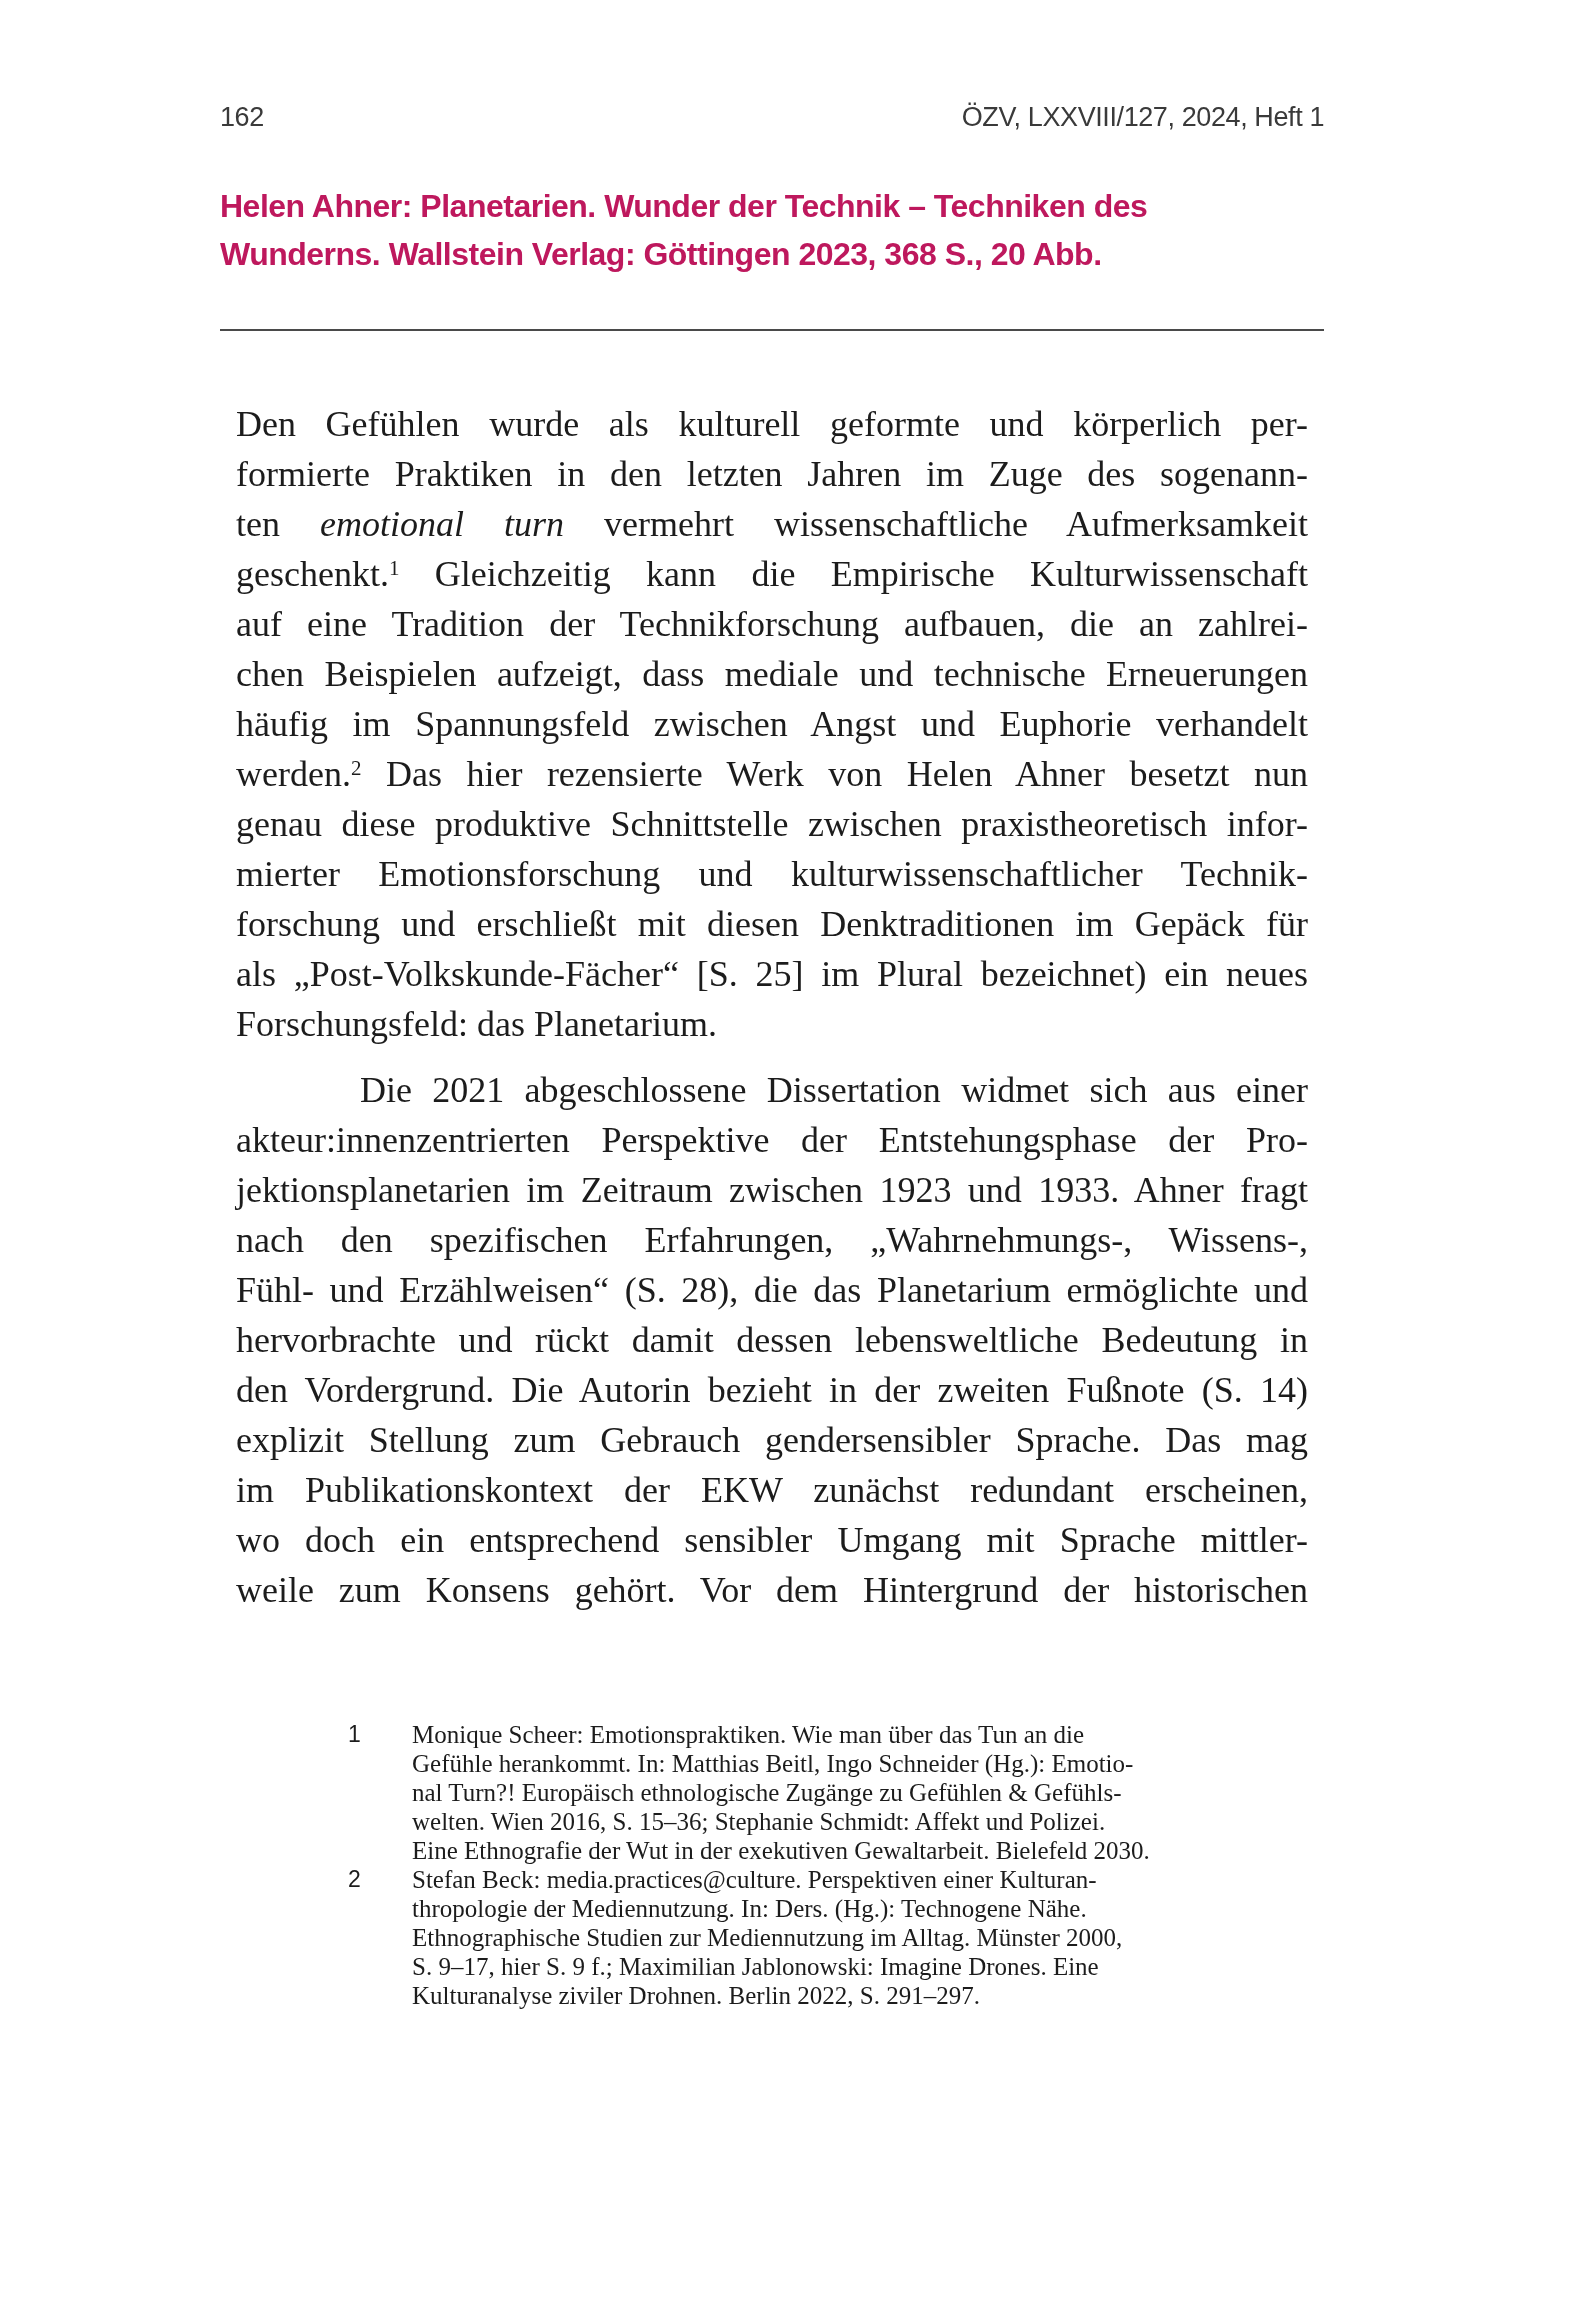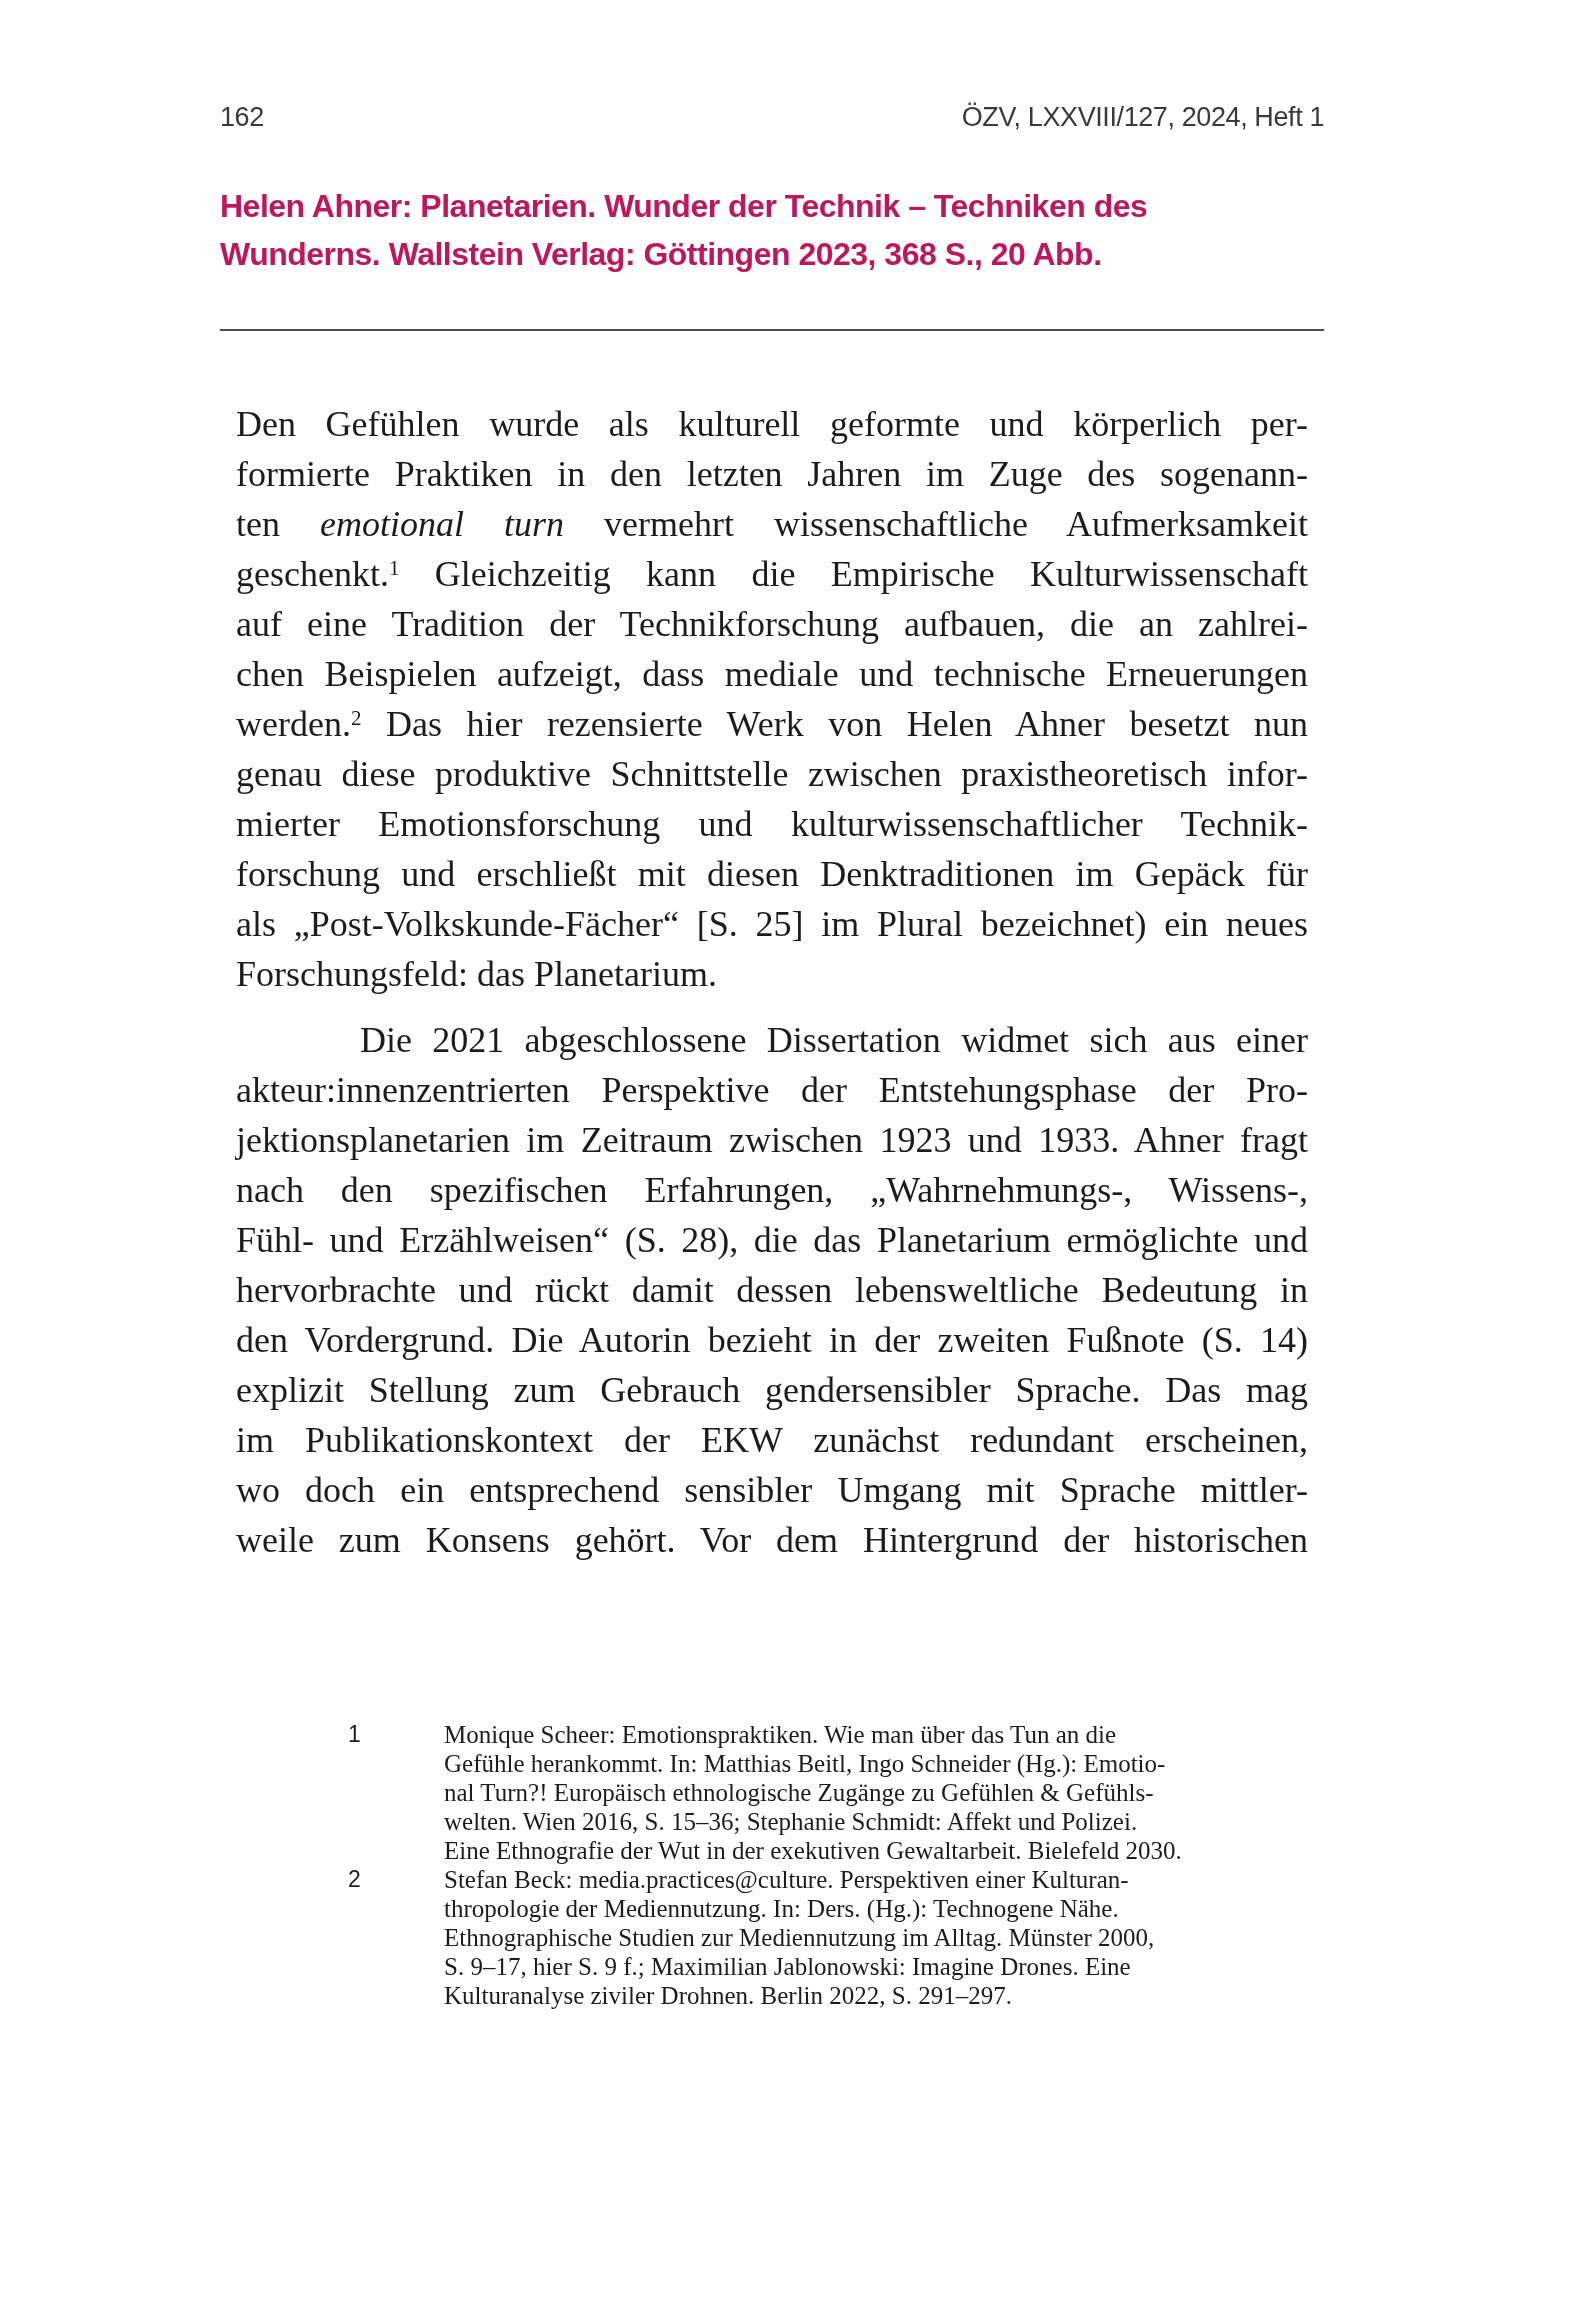--- a/index.html
+++ b/index.html
@@ -17,21 +17,21 @@
     font-family: "Liberation Serif", serif; font-size: 36px; line-height: 50px; color: #1c1c1c;
     text-align: justify; hyphens: manual; }
   .body-text p { margin: 16px; }
   .body-text .line { display: block; text-align: justify; text-align-last: justify; white-space: nowrap; }
   .body-text .line.last { text-align-last: left; }
   sup.fn { font-size: 21px; vertical-align: 11px; line-height: 0; }
   .footnotes { position: absolute; top: 1720px; left: 348px; width: 976px;
     font-family: "Liberation Serif", serif; font-size: 25px; line-height: 29px; color: #1c1c1c; }
   .footnote { position: relative; padding-left: 64px; margin: 0; }
   .fn-num { position: absolute; left: 0; top: 0; font-family: "Liberation Sans", sans-serif; font-size: 23px; }
-  .fn-text .fl { display: block; white-space: nowrap; margin-left: 32px; }
+  .fn-text .fl { display: block; white-space: nowrap; }
 </style>
 </head>
 <body>
 
 <div class="page-header">
   <span class="page-number">162</span>
   <span class="journal-ref">ÖZV, LXXVIII/127, 2024, Heft 1</span>
 </div>
 
 <h1 class="review-title">
@@ -42,20 +42,21 @@
 <div class="title-rule"></div>
 
 <div class="body-text">
   <p>
     <span class="line">Den Gefühlen wurde als kulturell geformte und körperlich per-</span>
     <span class="line">formierte Praktiken in den letzten Jahren im Zuge des sogenann-</span>
     <span class="line"><span>ten </span><em>emotional turn</em><span> vermehrt wissenschaftliche Aufmerksamkeit</span></span>
     <span class="line"><span>geschenkt.</span><sup class="fn">1</sup><span> Gleichzeitig kann die Empirische Kulturwissenschaft</span></span>
     <span class="line">auf eine Tradition der Technikforschung aufbauen, die an zahlrei-</span>
     <span class="line">chen Beispielen aufzeigt, dass mediale und technische Erneuerungen</span>
+    <span class="line">häufig im Spannungsfeld zwischen Angst und Euphorie verhandelt</span>
     <span class="line"><span>werden.</span><sup class="fn">2</sup><span> Das hier rezensierte Werk von Helen Ahner besetzt nun</span></span>
     <span class="line">genau diese produktive Schnittstelle zwischen praxistheoretisch infor-</span>
     <span class="line">mierter Emotionsforschung und kulturwissenschaftlicher Technik-</span>
     <span class="line">forschung und erschließt mit diesen Denktraditionen im Gepäck für</span>
     <span class="line">als „Post-Volkskunde-Fächer“ [S. 25] im Plural bezeichnet) ein neues</span>
     <span class="line last">Forschungsfeld: das Planetarium.</span>
   </p>
   <p>
     <span class="line" style="padding-left:124px">Die 2021 abgeschlossene Dissertation widmet sich aus einer</span>
     <span class="line">akteur:innenzentrierten Perspektive der Entstehungsphase der Pro-</span>

